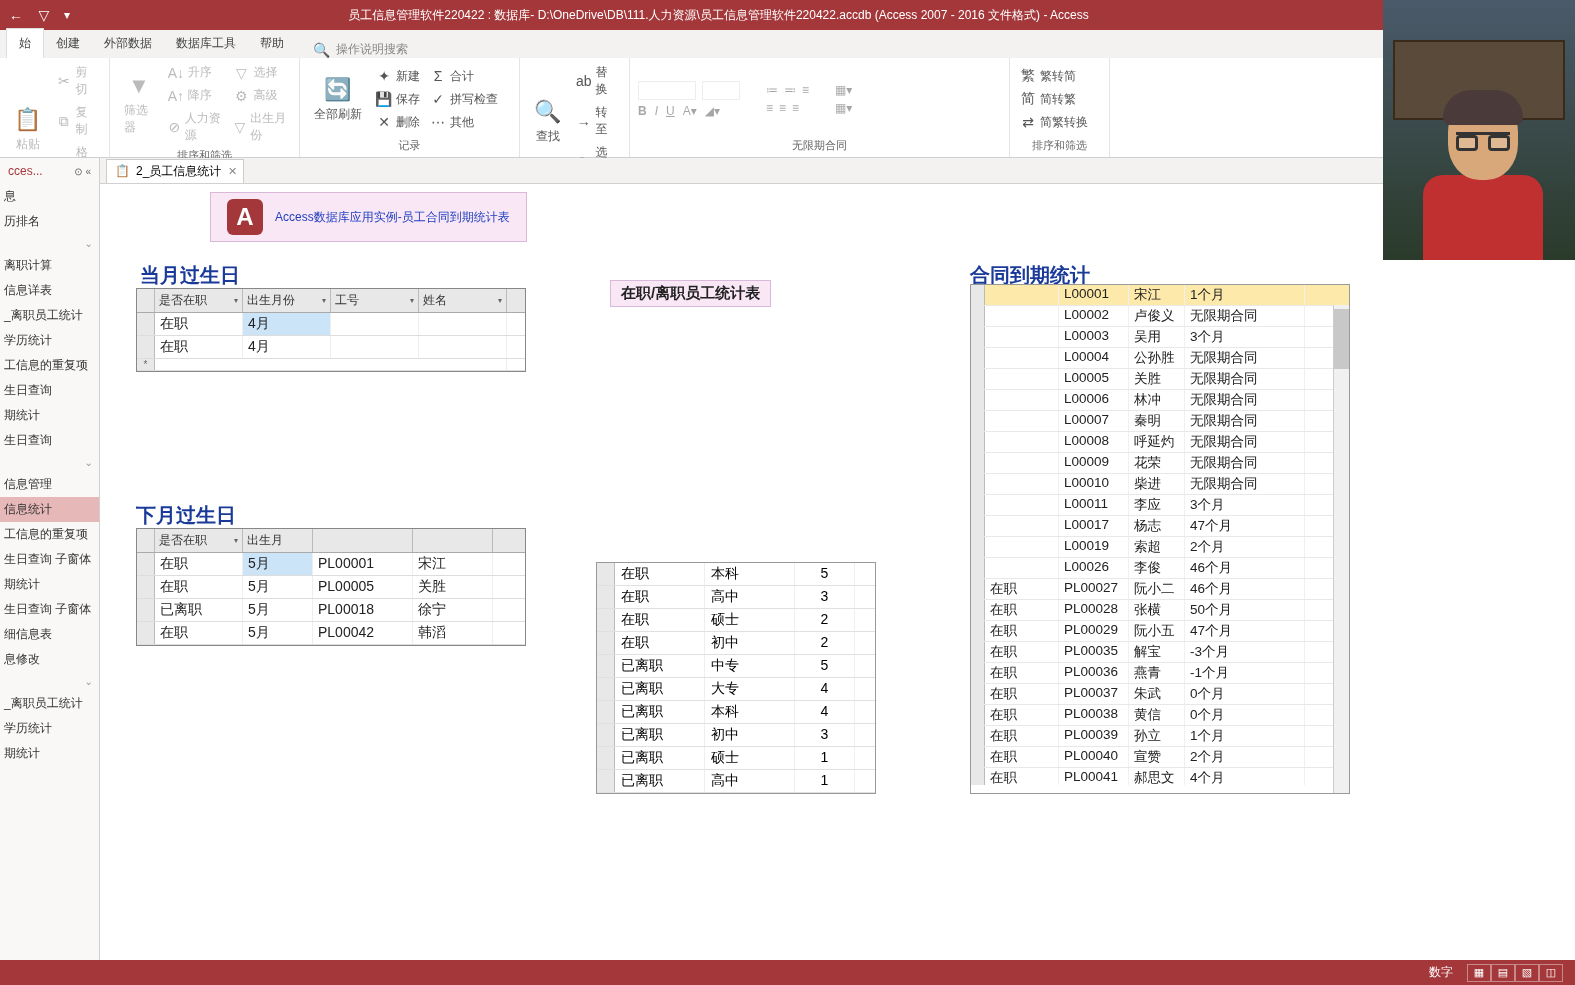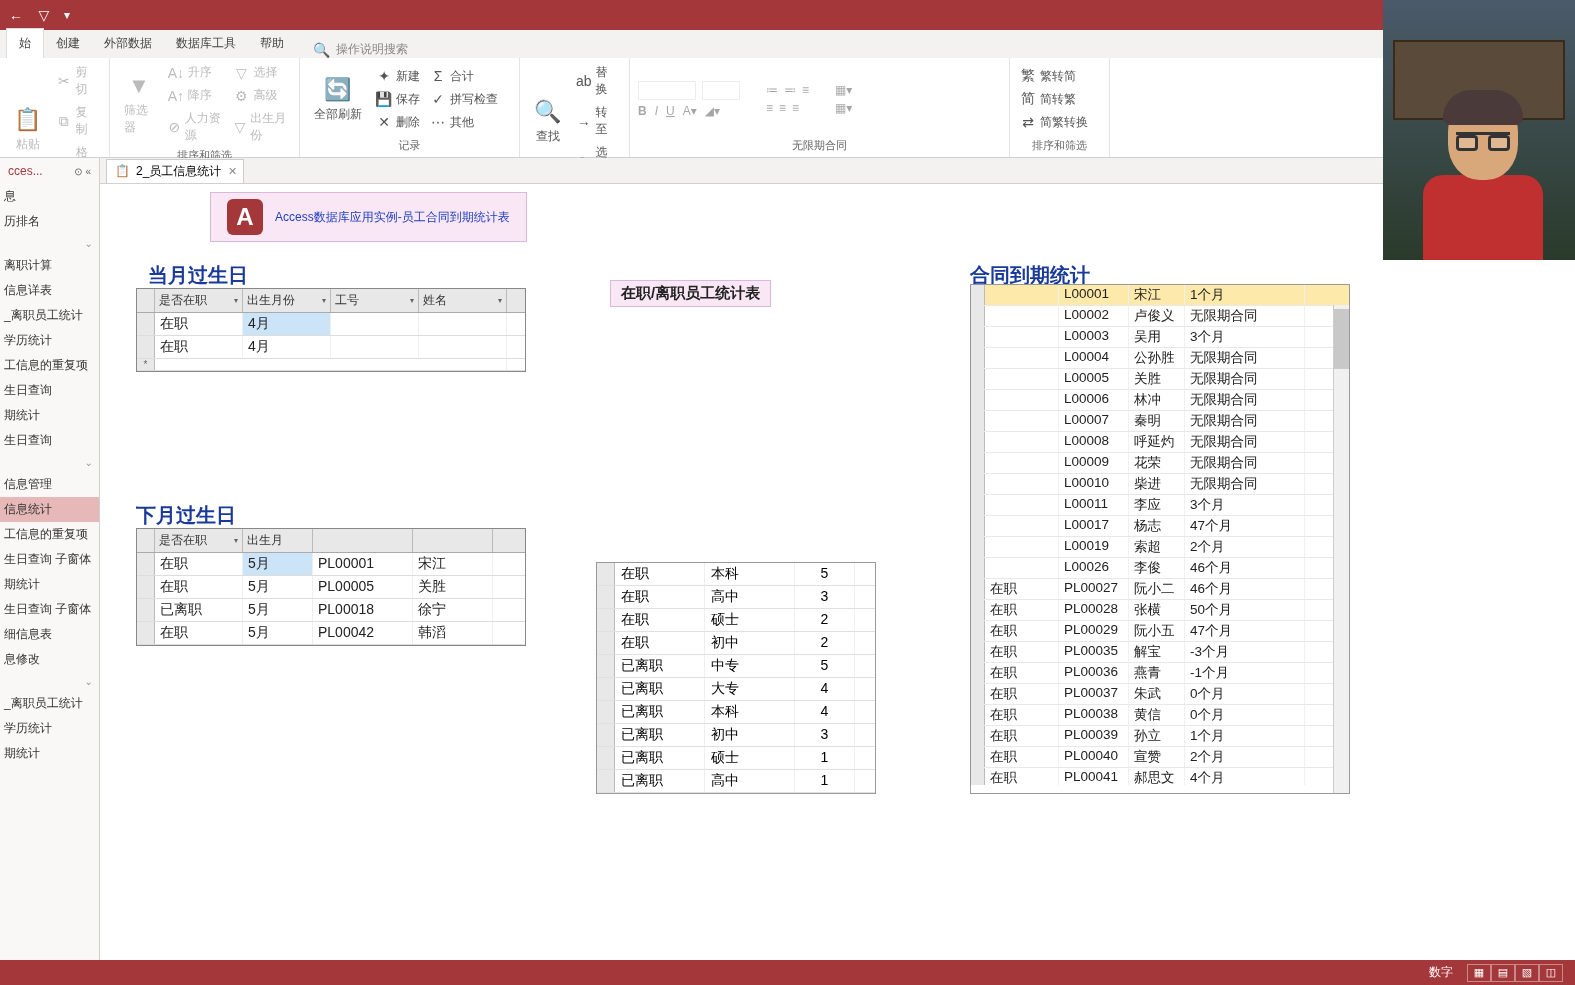--- a/index.html
+++ b/index.html
@@ -84,20 +84,21 @@
 </style>
 </head>
 <body>
 
 <div class="titlebar">
   <div class="tb-left">
     <span class="ico">←</span>
     <span class="ico">▽</span>
     <span>▾</span>
   </div>
+  <div class="tb-title">员工信息管理软件220422 : 数据库- D:\OneDrive\DB\111.人力资源\员工信息管理软件220422.accdb (Access 2007 - 2016 文件格式)  -  Access</div>
 </div>
 
 <div class="ribbon-tabs">
   <div class="tab active">始</div>
   <div class="tab">创建</div>
   <div class="tab">外部数据</div>
   <div class="tab">数据库工具</div>
   <div class="tab">帮助</div>
   <div class="search">
     <span class="ico">🔍</span>
@@ -328,21 +329,21 @@
         <span class="x">✕</span>
       </div>
     </div>
 
     <div class="canvas">
       <div class="big-title">
         <div class="a-logo">A</div>
         <span>Access数据库应用实例-员工合同到期统计表</span>
       </div>
 
-      <div class="section-title" style="left:48px;top:78px">当月过生日</div>
+      <div class="section-title" style="left:40px;top:78px">当月过生日</div>
       <div class="subform" style="left:36px;top:104px;width:390px">
         <div class="sf-head">
           <div class="c" style="width:18px"></div>
           <div class="c" style="width:88px">
               <span>是否在职</span>
               <span class="dd">▾</span>
             </div>
           <div class="c" style="width:88px">
               <span>出生月份</span>
               <span class="dd">▾</span>

